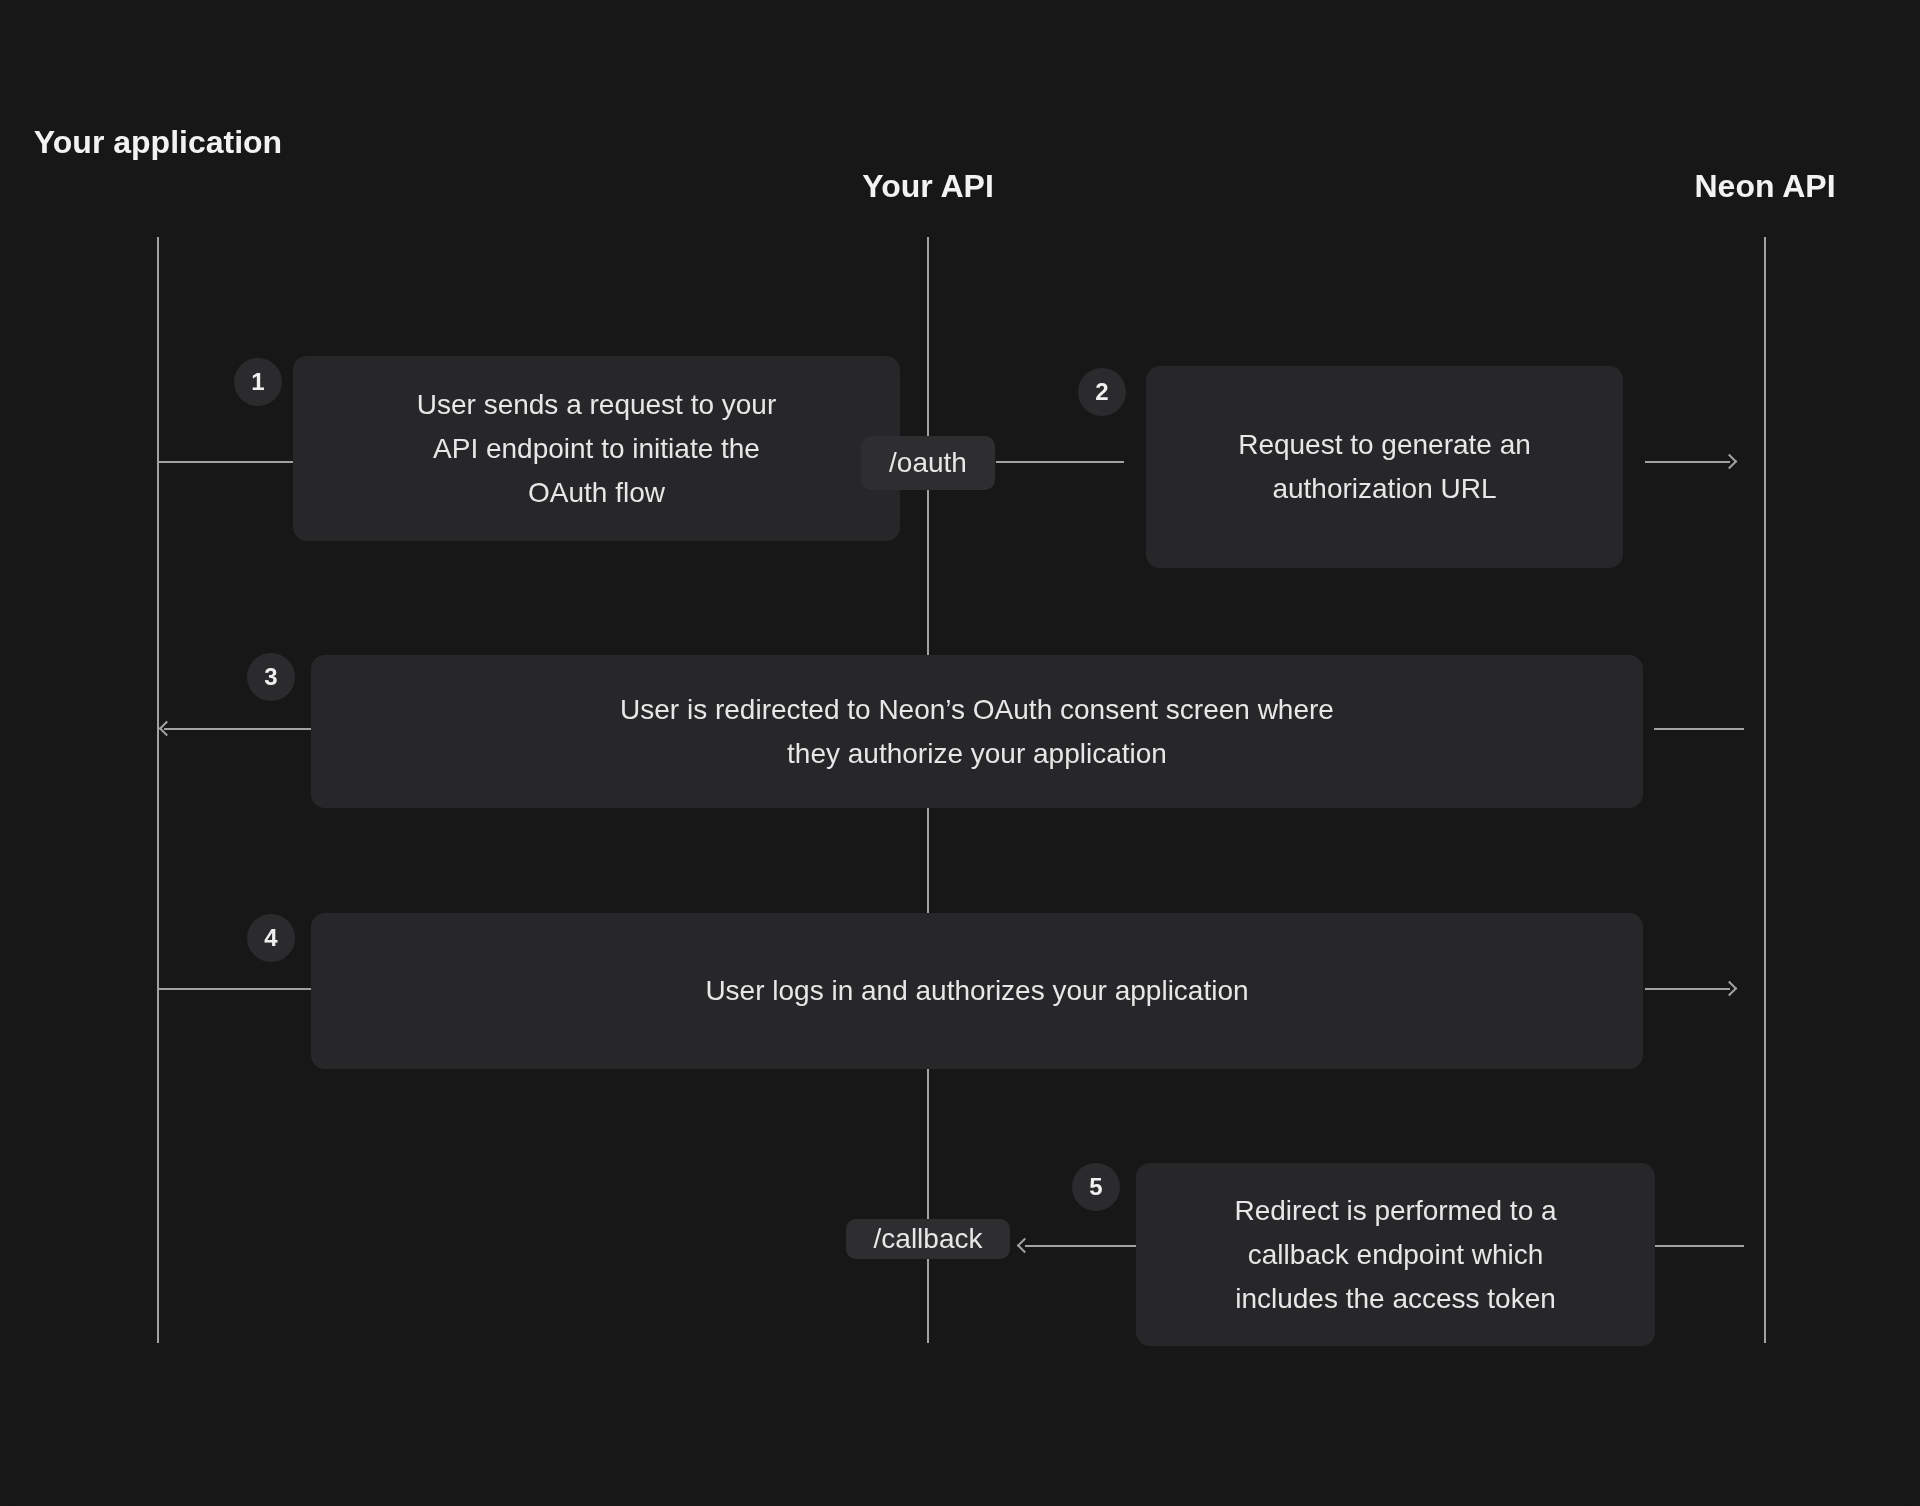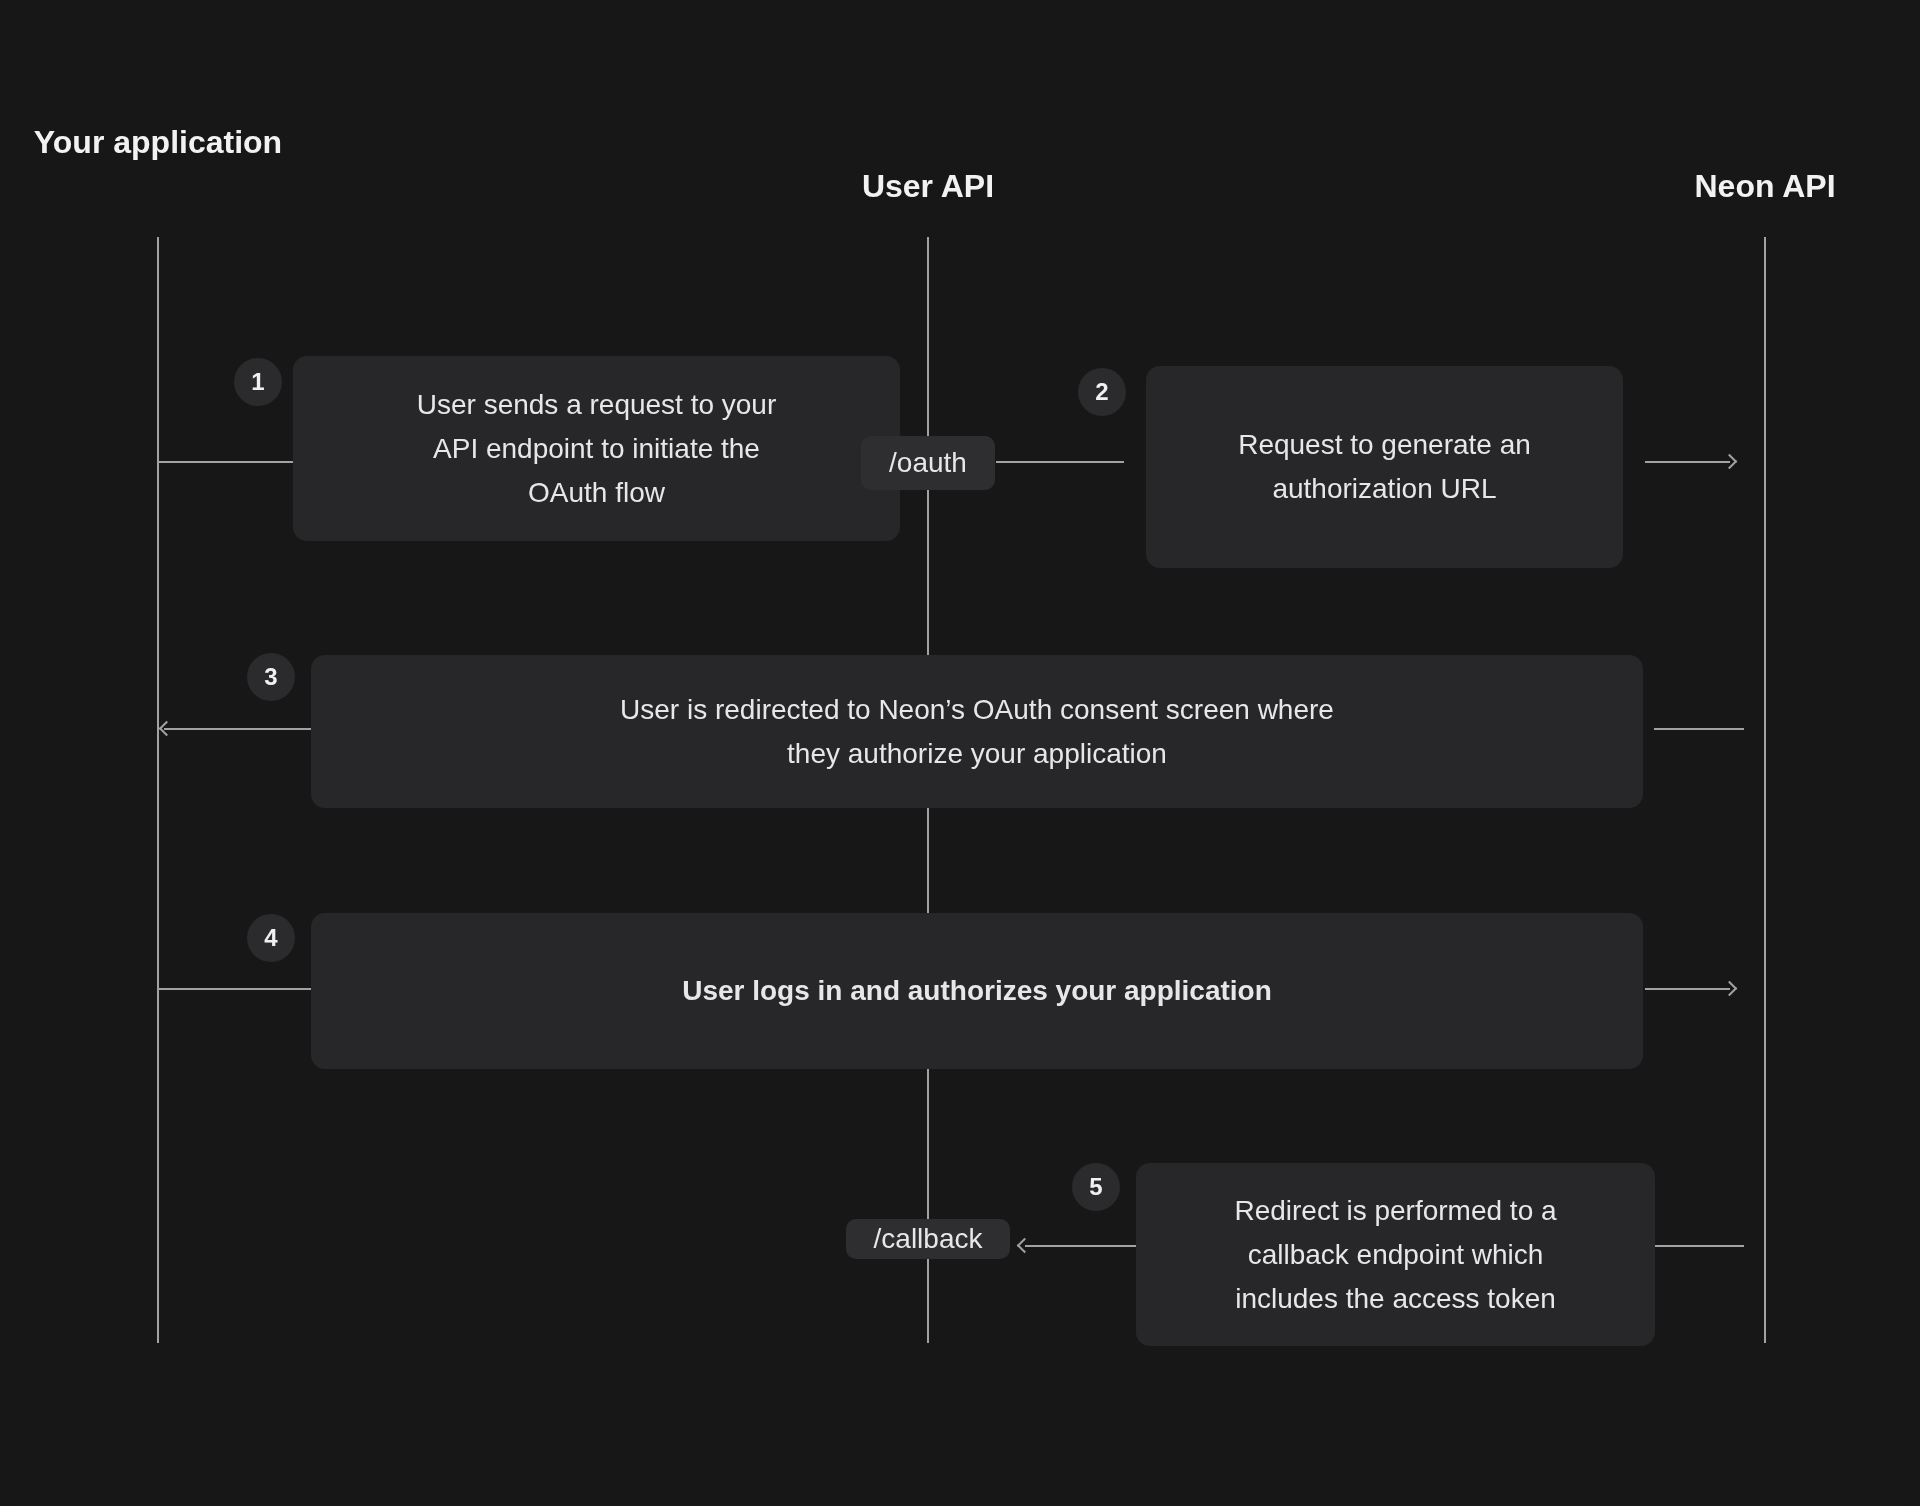--- a/index.html
+++ b/index.html
@@ -83,21 +83,21 @@
     font-size:24px;font-weight:600;
     z-index:3;
   }
 </style>
 </head>
 <body>
 
 <div class="stage">
 
   <div class="lane-label wrap" style="left:158px;top:120px;">Your application</div>
-  <div class="lane-label" style="left:928px;top:164px;">User API</div>
+  <div class="lane-label" style="left:928px;top:164px;">Your API</div>
   <div class="lane-label" style="left:1765px;top:164px;">Neon API</div>
 
   <div class="lifeline" style="left:157px;top:237px;height:1106px;"></div>
   <div class="lifeline" style="left:927px;top:237px;height:1106px;"></div>
   <div class="lifeline" style="left:1764px;top:237px;height:1106px;"></div>
 
   <div class="h-line" style="left:158px;top:461px;width:135px;"></div>
   <div class="h-line" style="left:818px;top:461px;width:30px;"></div>
   <div class="chev chev-r" style="left:842px;top:456px;"></div>
   <div class="h-line" style="left:996px;top:461px;width:128px;"></div>
@@ -118,21 +118,21 @@
 
   <div class="msg" style="left:293px;top:356px;width:607px;height:185px;">
     <div class="inner" style="max-width:392px;">User sends a request to your API endpoint to initiate the OAuth flow</div>
   </div>
   <div class="msg" style="left:1146px;top:366px;width:477px;height:202px;">
     <div class="inner" style="max-width:330px;">Request to generate an authorization URL</div>
   </div>
   <div class="msg" style="left:311px;top:655px;width:1332px;height:153px;">
     <div class="inner" style="max-width:745px;">User is redirected to Neon’s OAuth consent screen where they authorize your application</div>
   </div>
-  <div class="msg" style="left:311px;top:913px;width:1332px;height:156px;font-weight:bold;">
+  <div class="msg" style="left:311px;top:913px;width:1332px;height:156px;">
     <div class="inner">User logs in and authorizes your application</div>
   </div>
   <div class="msg" style="left:1136px;top:1163px;width:519px;height:183px;">
     <div class="inner" style="max-width:362px;">Redirect is performed to a callback endpoint which includes the access token</div>
   </div>
 
   <div class="pill" style="left:861px;top:436px;width:134px;height:54px;">/oauth</div>
   <div class="pill" style="left:846px;top:1219px;width:164px;height:40px;">/callback</div>
 
   <div class="badge" style="left:234px;top:358px;">1</div>

